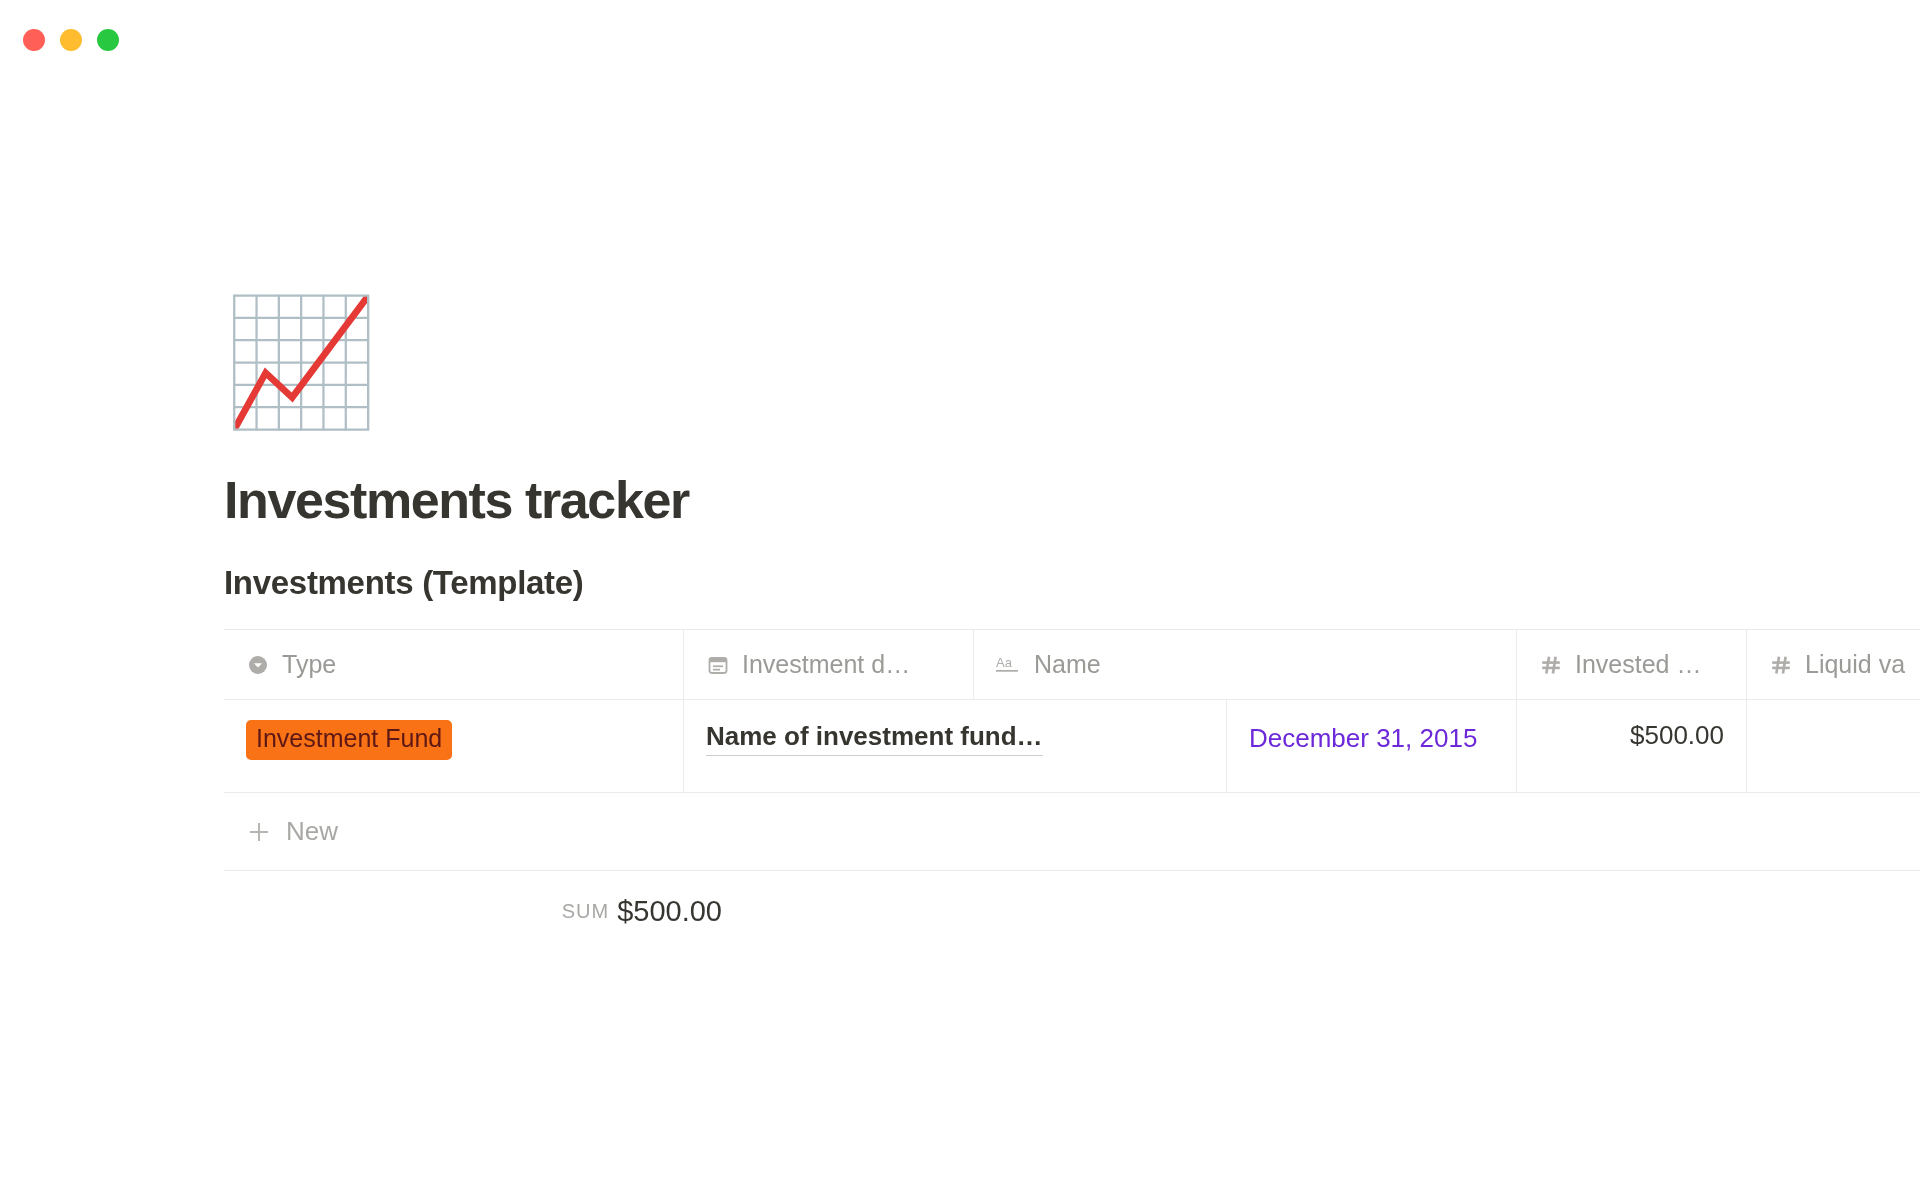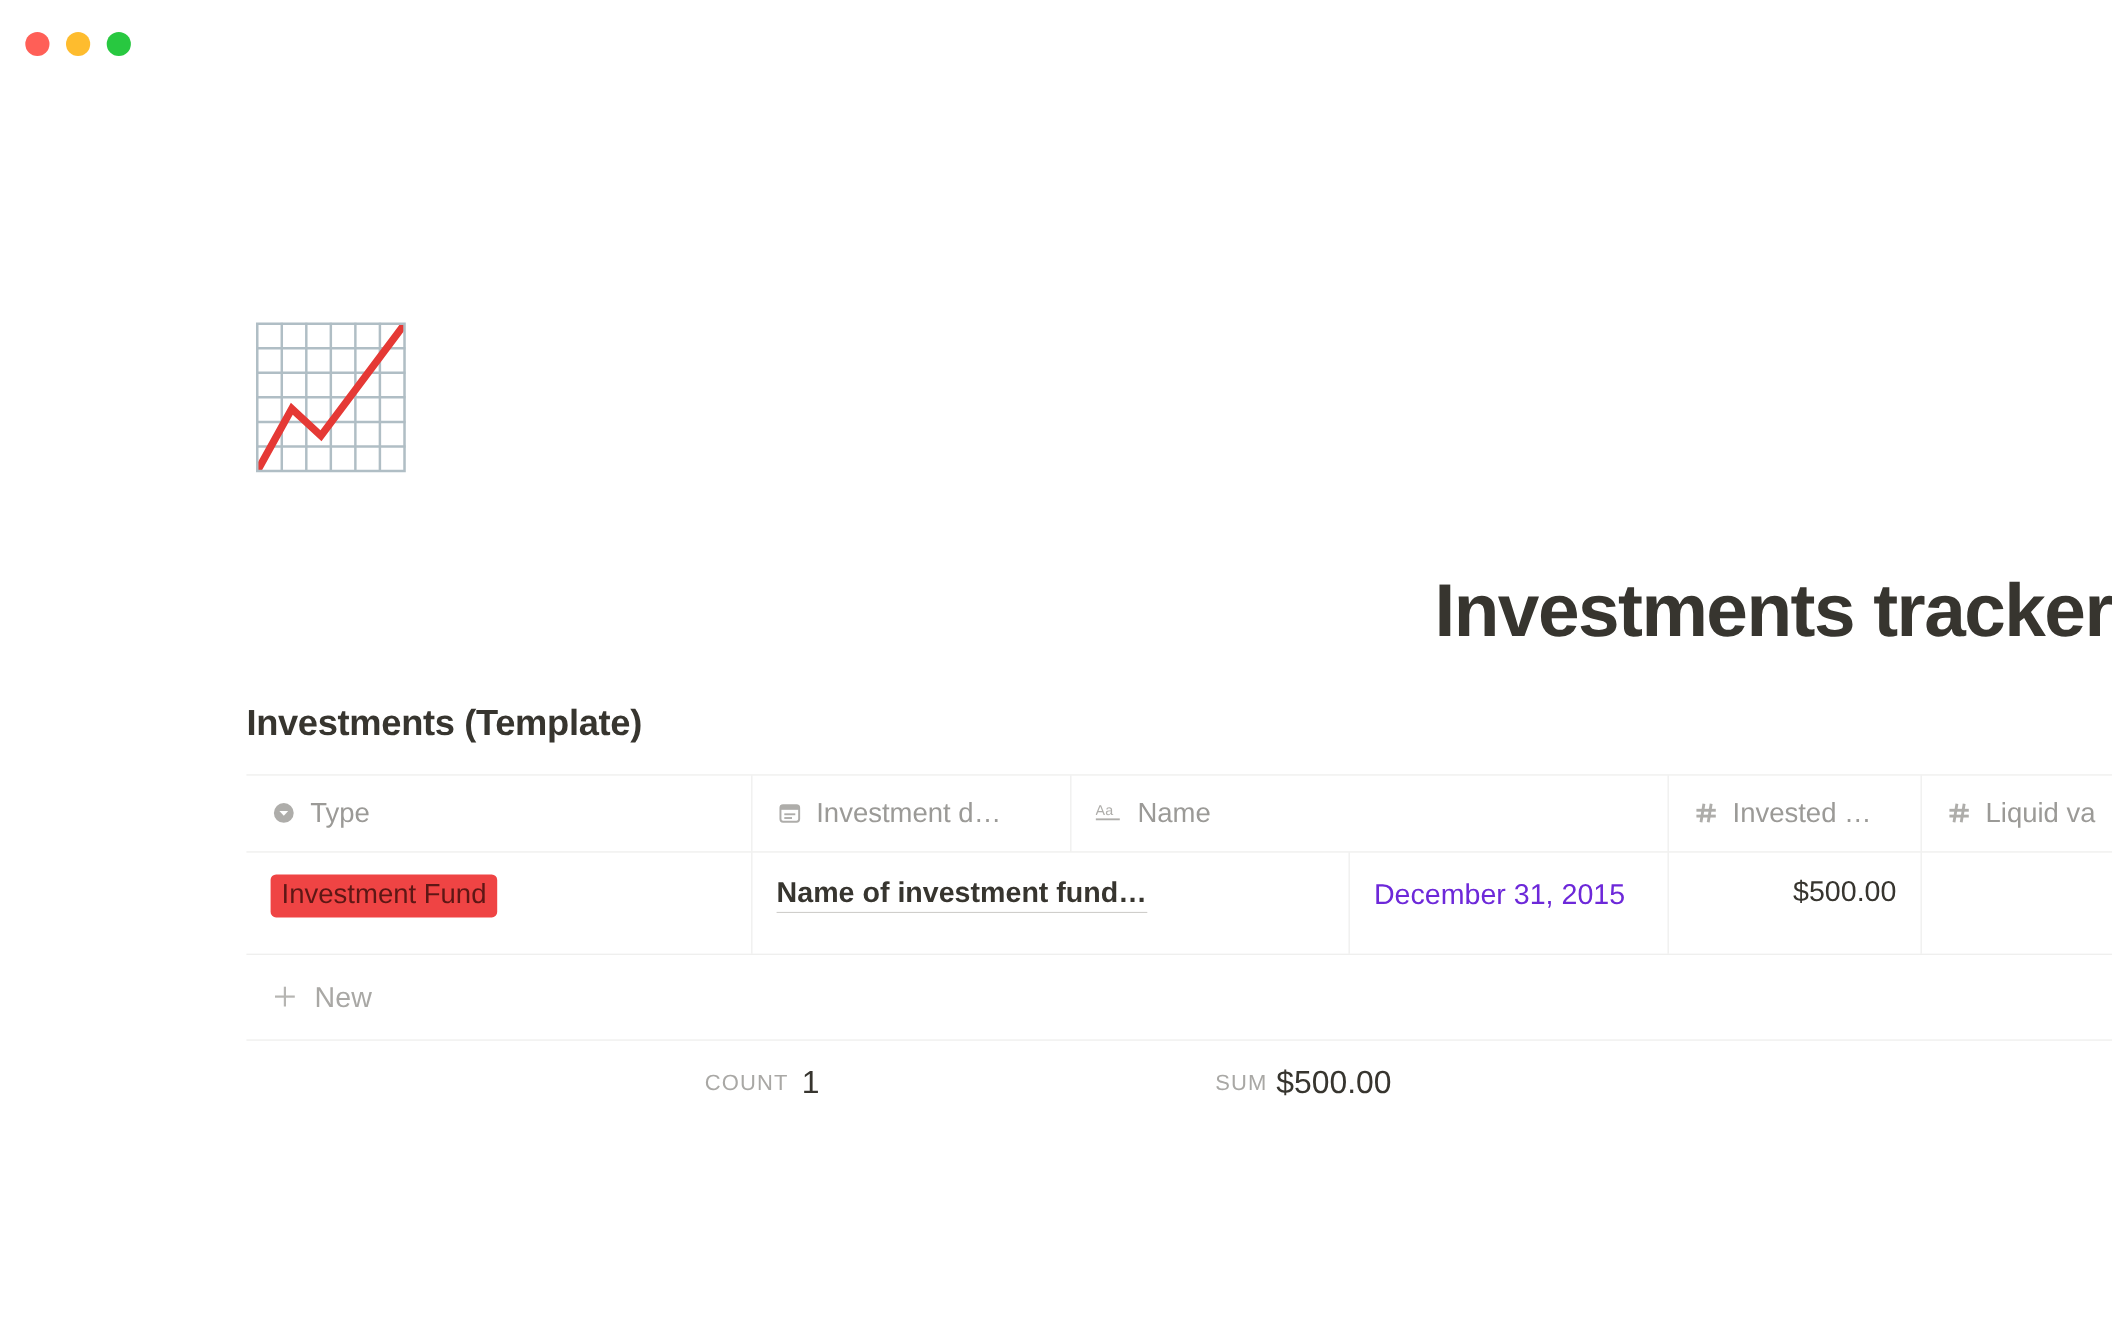--- a/index.html
+++ b/index.html
@@ -57,27 +57,26 @@
   .page-emoji {
     margin-top: 300px;
     font-size: 124px;
     line-height: 1;
     height: 140px;
     width: 160px;
     display: block;
   }
 
   .page-title {
-    margin-top: 78px;
-    font-size: 68px;
+    margin-top: 32px;
+    font-size: 52px;
     font-weight: 700;
     letter-spacing: -1.4px;
     line-height: 1.1;
     color: #37352f;
-    text-align: right;
   }
 
   .db-title {
     font-size: 33px;
     font-weight: 700;
     letter-spacing: -0.3px;
     color: #37352f;
   }
 
   
@@ -128,21 +127,21 @@
     justify-content: center;
     color: #aeadaa;
   }
   .icon svg { display: block; }
 
   
   .data-row .cell { padding-top: 20px; padding-bottom: 20px; min-height: 92px; }
 
   .tag {
     display: inline-block;
-    background: #ef4444;
+    background: #f97316;
     color: #5d1715;
     border-radius: 5px;
     padding: 4px 10px 6px;
     font-size: 25px;
     line-height: 1.18;
     white-space: nowrap;
   }
 
   .name-link {
     font-size: 26px;
@@ -338,24 +337,20 @@
             <rect x="12" y="4" width="2" height="18" fill="#b6b5b2"></rect>
             <rect x="4" y="12" width="18" height="2" fill="#b6b5b2"></rect>
           </svg>
         </span>
         <span>New</span>
       </div>
 
       <div class="footer-row">
 
 
-        <div class="f-cell f-name">
-          <span class="agg-label">COUNT</span>
-          <span class="agg-value">1</span>
-        </div>
 
         <div class="f-cell f-date"></div>
 
         <div class="f-cell f-invested">
           <span class="agg-label">SUM</span>
           <span class="agg-value">$500.00</span>
         </div>
 
         <div class="f-cell f-liquid">
           

